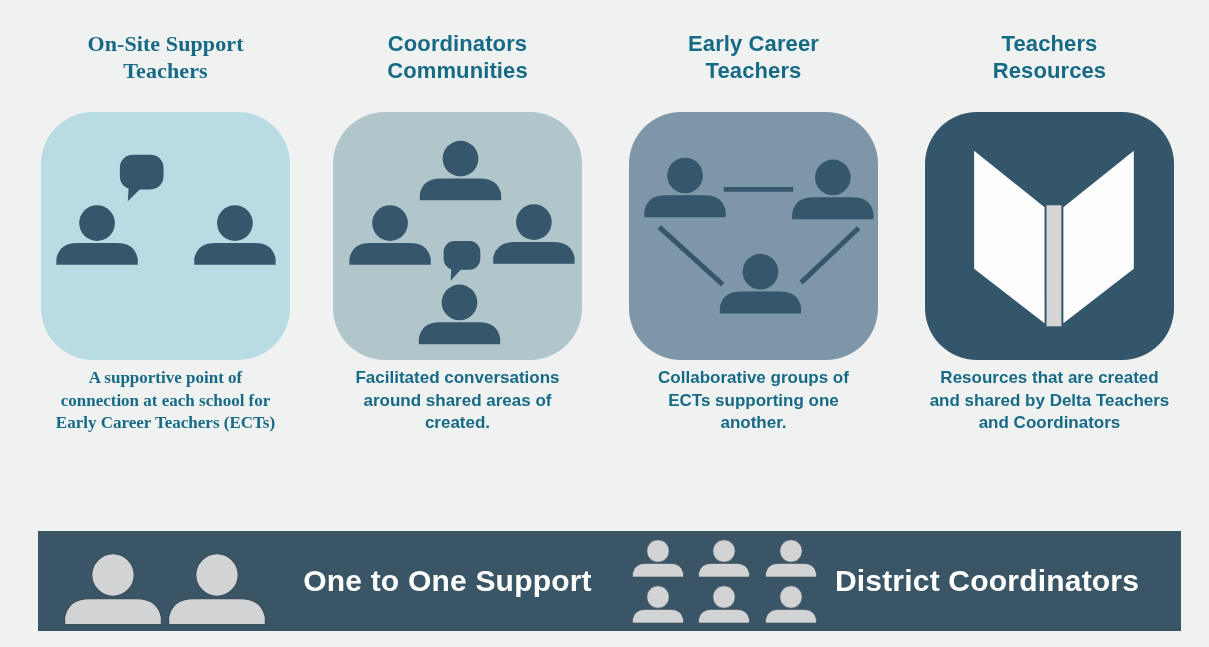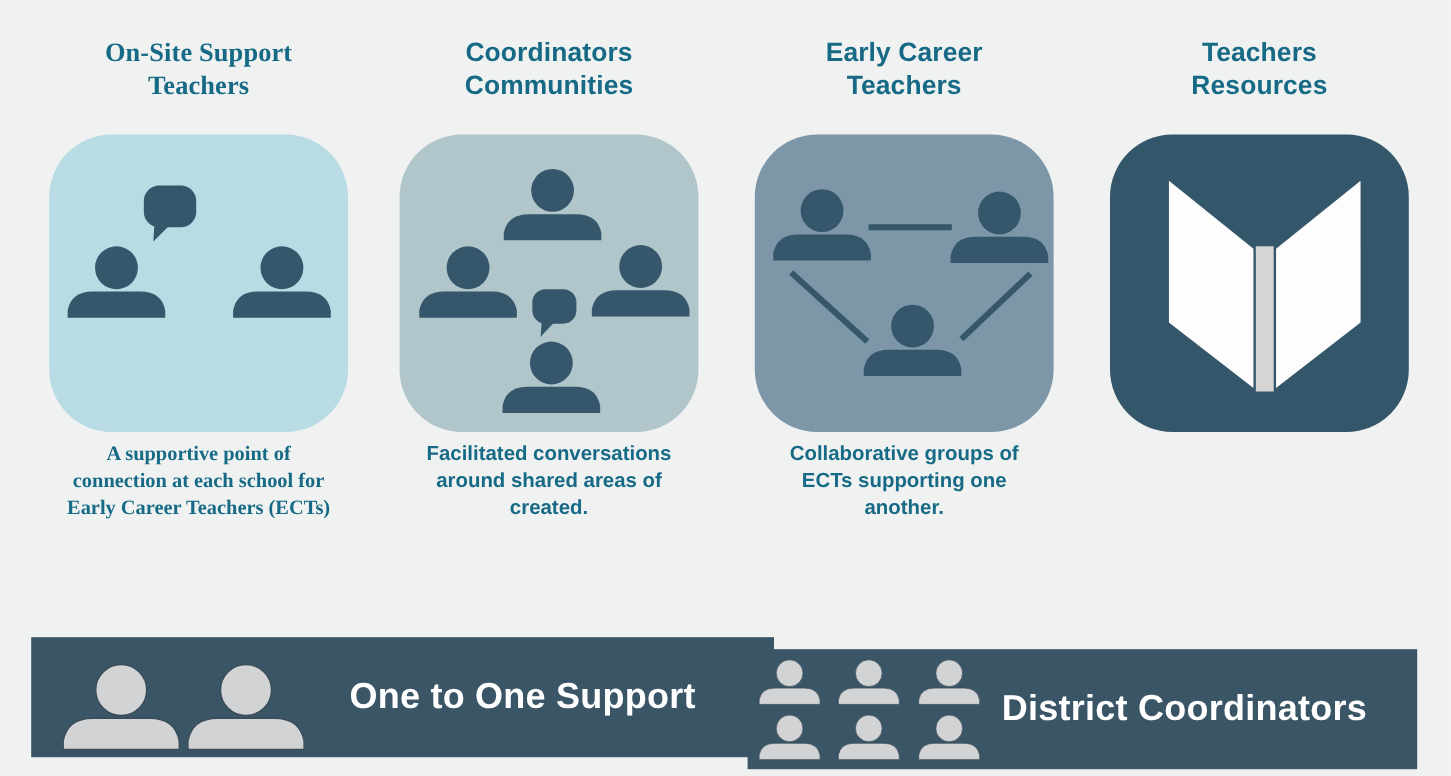--- a/index.html
+++ b/index.html
@@ -56,21 +56,21 @@
     white-space: pre-line;
   }
 
   .banner {
     position: absolute;
     top: 531px;
     height: 100px;
     display: flex;
     align-items: center;
   }
-  .banner-1 { left: 26px; width: 619px; }
+  .banner-1 { left: 38px; width: 619px; }
   .banner-2 { left: 623px; width: 558px; }
   .banner svg { display: block; height: 100px; flex: 0 0 auto; }
   .banner-label {
     flex: 1;
     text-align: center;
     color: #ffffff;
     font-size: 30px;
     font-weight: 700;
     letter-spacing: 0.2px;
     padding-right: 30px;
@@ -156,31 +156,34 @@
   <div class="column col-4">
     <div class="col-title">Teachers
 Resources</div>
     <div class="card" style="background: rgb(52, 86, 106);">
       <svg viewBox="0 0 250 250">
         <polygon points="49,39 120,96 120,213 49,158" fill="#fdfdfd"></polygon>
         <polygon points="210,39 139,96 139,213 210,158" fill="#fdfdfd"></polygon>
         <rect x="122" y="94" width="15" height="122" fill="#d5d5d6"></rect>
       </svg>
     </div>
+    <div class="col-desc">Resources that are created
+and shared by Delta Teachers
+and Coordinators</div>
   </div>
 
   <div class="banner banner-1" style="background: rgb(58, 85, 101);">
     <svg viewBox="0 0 230 100" width="230">
       <use href="#person" class="gray-person" transform="translate(75,44) scale(1.18)"></use>
       <use href="#person" class="gray-person" transform="translate(179,44) scale(1.18)"></use>
     </svg>
     <div class="banner-label">One to One Support</div>
   </div>
 
-  <div class="banner banner-2" style="background: rgb(58, 85, 101); margin-top: 10px;">
+  <div class="banner banner-2" style="background: rgb(58, 85, 101);">
     <svg viewBox="0 0 200 100" width="200">
       <use href="#person" class="gray-person" transform="translate(35,20) scale(0.62)"></use>
       <use href="#person" class="gray-person" transform="translate(101,20) scale(0.62)"></use>
       <use href="#person" class="gray-person" transform="translate(168,20) scale(0.62)"></use>
       <use href="#person" class="gray-person" transform="translate(35,66) scale(0.62)"></use>
       <use href="#person" class="gray-person" transform="translate(101,66) scale(0.62)"></use>
       <use href="#person" class="gray-person" transform="translate(168,66) scale(0.62)"></use>
     </svg>
     <div class="banner-label">District Coordinators</div>
   </div>

